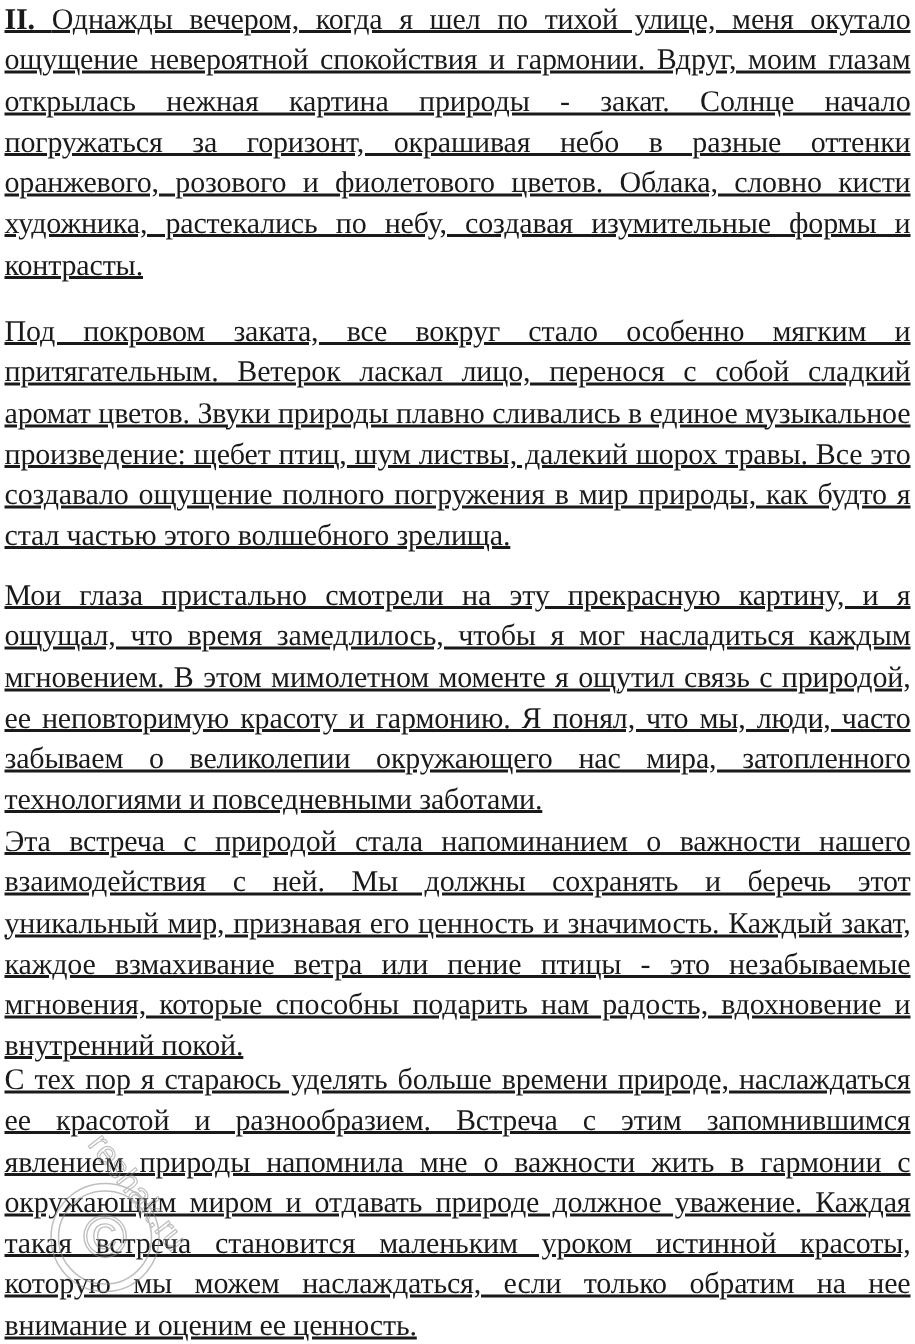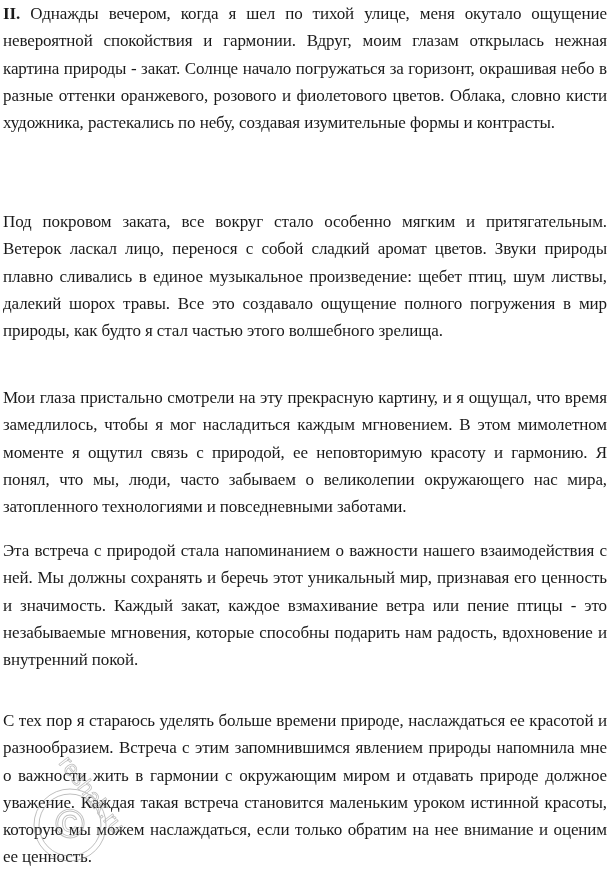--- a/index.html
+++ b/index.html
@@ -3,27 +3,27 @@
 <meta charset="utf-8">
 <style>
   html, body { margin: 0; padding: 0; background: #ffffff; }
   body {
     width: 610px; height: 896px; overflow: hidden; position: relative;
     font-family: "Liberation Serif", "DejaVu Serif", serif;
     color: #1a1a1a;
   }
   .page { position: absolute; left: 3px; top: 0; width: 604px; }
   .para {
-    margin: 0; font-size: 17px; line-height: 27.3px;
-    text-align: justify; text-align-last: left; letter-spacing: -0.1px;
+    margin: 0; font-size: 20px; line-height: 27.3px;
+    text-align: justify; text-align-last: left; letter-spacing: -0.1px; text-decoration: underline;
   }
   .p1 { position: absolute; top: 0px; }
   .p2 { position: absolute; top: 208px; }
   .p3 { position: absolute; top: 384px; }
-  .p4 { position: absolute; top: 537px; }
+  .p4 { position: absolute; top: 548px; }
   .p5 { position: absolute; top: 707px; }
   .marker { font-weight: bold; }
   .watermark {
     position: absolute; left: 20px; top: 735px; width: 140px; height: 140px;
     pointer-events: none; opacity: 0.55;
   }
 </style>
 </head>
 <body>
 

